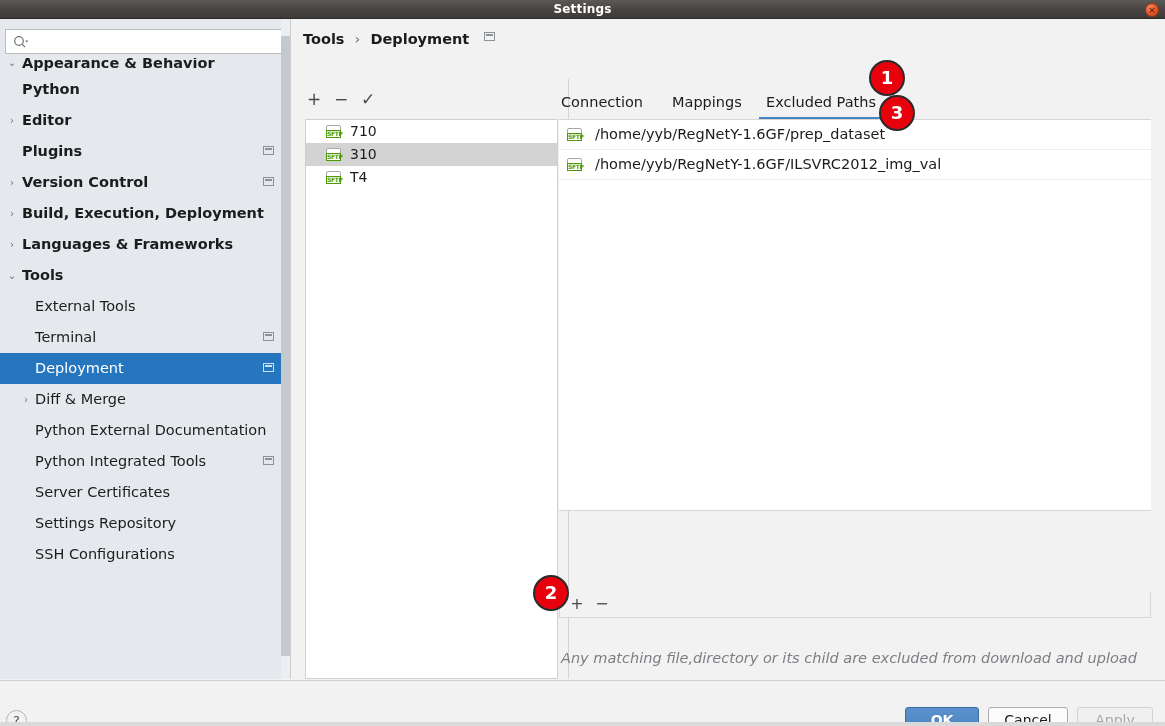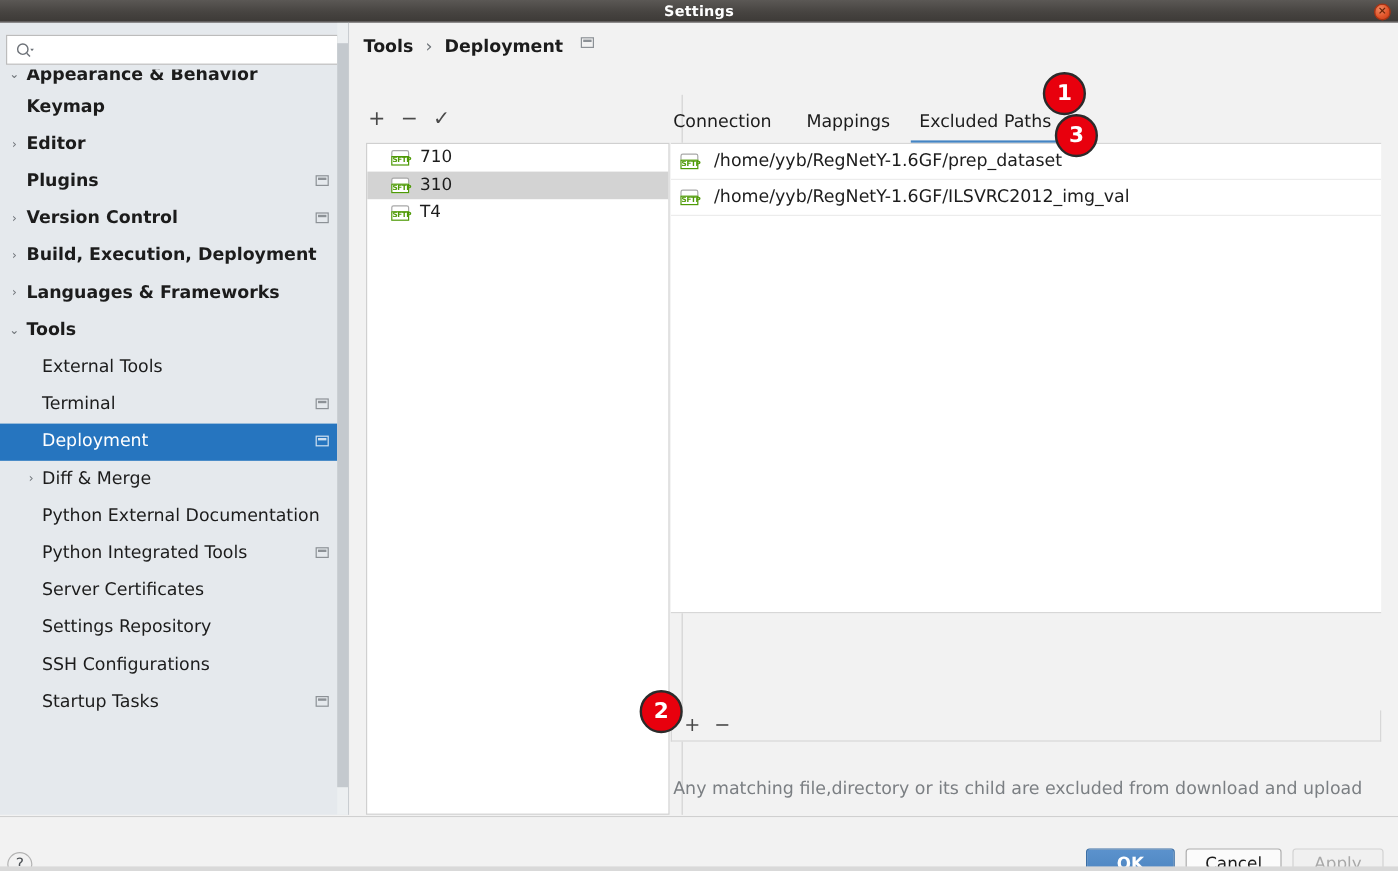--- a/index.html
+++ b/index.html
@@ -209,21 +209,21 @@
     position: absolute; left: 268px; top: 573px; right: 14px; height: 26px;
     background: #f2f2f2;
     border: 1px solid #d7d7d7;
     border-top: none;
     box-sizing: border-box;
   }
   .paths-toolbar .tb-btn { height: 25px; line-height: 24px; font-size: 16px; }
 
   .hint {
     position: absolute; left: 270px; top: 631px; right: 28px;
-    font-size: 14.5px; color: #7b7f83; white-space: nowrap;
+    font-size: 14.5px; color: #7b7f83; white-space: nowrap; font-style: italic;
   }
 
   
   .footer-sep {
     position: absolute; left: 0; top: 661px; width: 1165px; height: 1px;
     background: #d0d0d0;
   }
   .footer {
     position: absolute; left: 0; top: 662px; width: 1165px; height: 45px;
     background: #f2f2f2;
@@ -285,21 +285,21 @@
         </svg>
         <input class="search-input" value="" placeholder="" style="">
       </div>
 
       <div class="tree" id="tree">
           <div class="tree-item lvl0 clipped">
             <span class="arrow">⌄</span>
             <span class="lbl">Appearance &amp; Behavior</span>
           </div>
           <div class="tree-item lvl0">
-            <span class="lbl">Keymap</span>
+            <span class="lbl">Python</span>
           </div>
           <div class="tree-item lvl0">
             <span class="arrow">›</span>
             <span class="lbl">Editor</span>
           </div>
           <div class="tree-item lvl0">
             <span class="lbl">Plugins</span>
             <span class="scope-icon"></span>
           </div>
           <div class="tree-item lvl0">
@@ -342,24 +342,20 @@
             <span class="scope-icon"></span>
           </div>
           <div class="tree-item lvl1">
             <span class="lbl">Server Certificates</span>
           </div>
           <div class="tree-item lvl1">
             <span class="lbl">Settings Repository</span>
           </div>
           <div class="tree-item lvl1">
             <span class="lbl">SSH Configurations</span>
-          </div>
-          <div class="tree-item lvl1">
-            <span class="lbl">Startup Tasks</span>
-            <span class="scope-icon"></span>
           </div>
         </div>
 
       <div class="sb-track">
         <div class="sb-thumb"></div>
       </div>
     </div>
 
     <div class="content">
 

